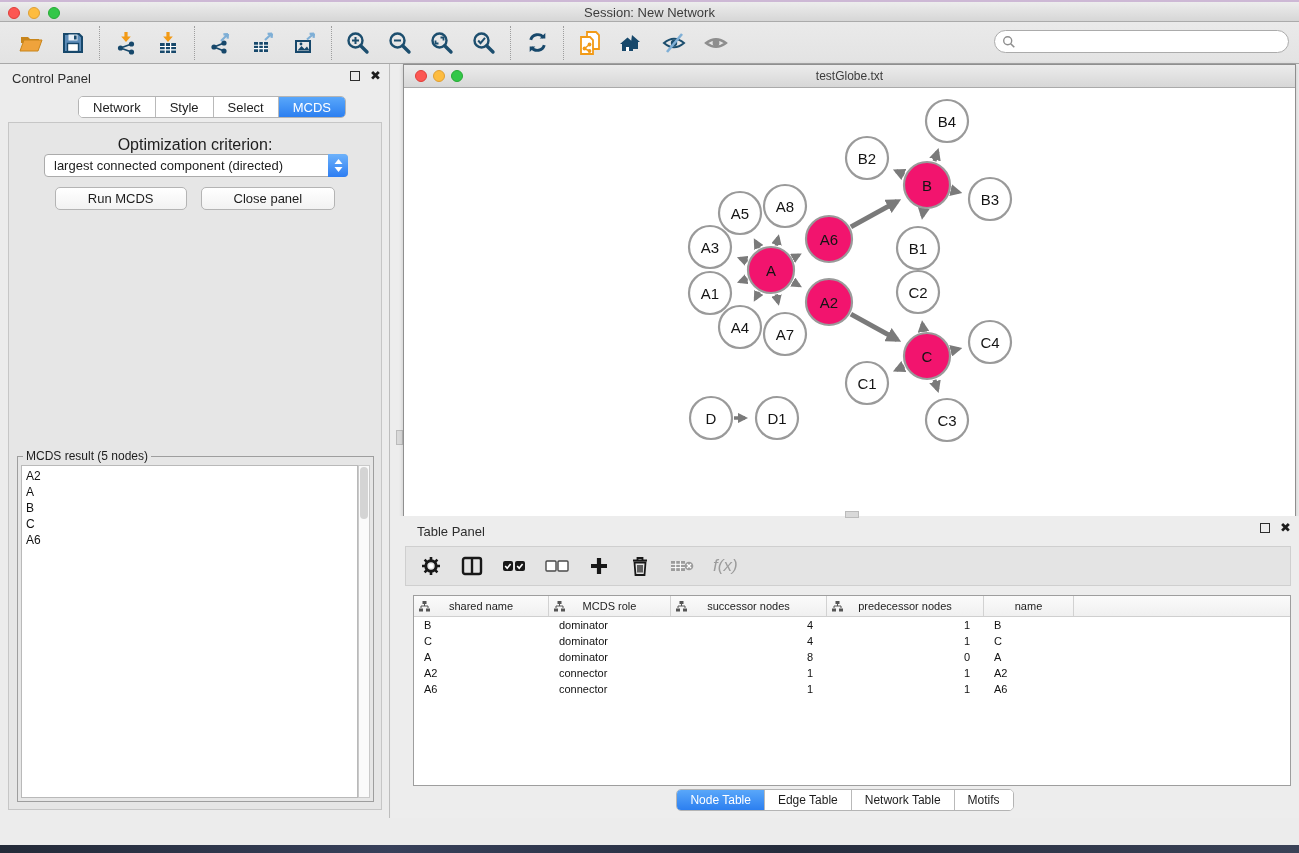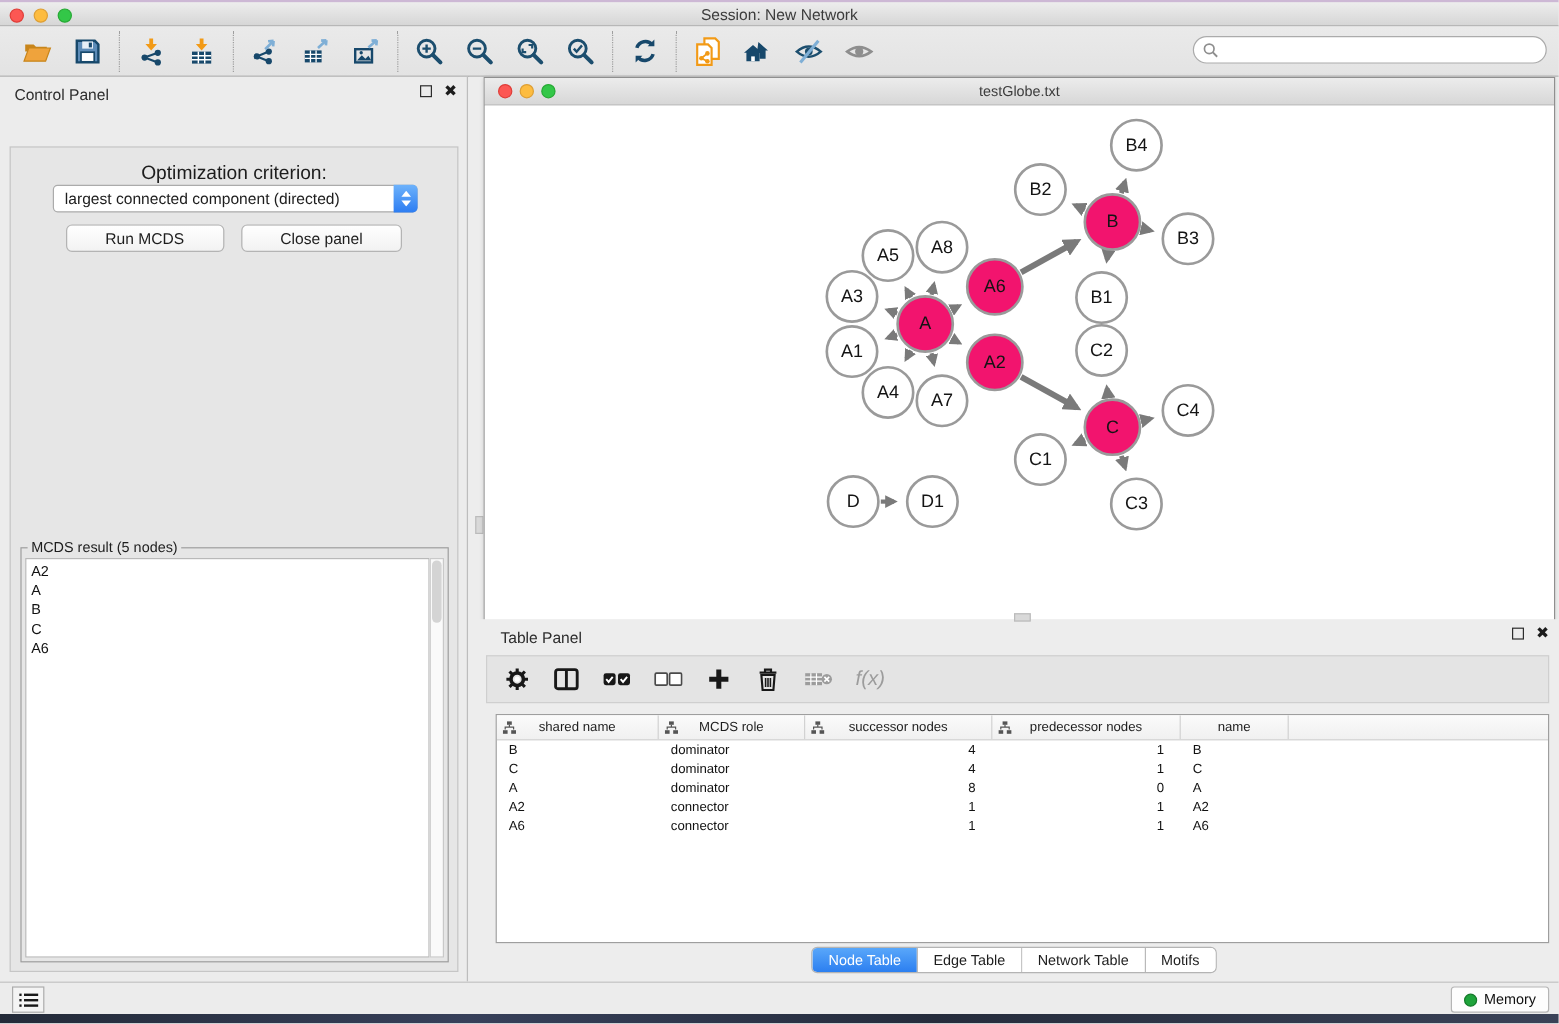--- a/index.html
+++ b/index.html
@@ -281,20 +281,26 @@
   </div>
 
   <div class="control-panel">
     <div class="panel-header">
       <span class="ph-title">Control Panel</span>
       <span class="ph-icons">
         <span class="float-ico"></span>
         <span class="close-ico">✖</span>
       </span>
     </div>
+    <div class="seg-tabs" id="cpTabs">
+        <div class="seg">Network</div>
+        <div class="seg">Style</div>
+        <div class="seg">Select</div>
+        <div class="seg active">MCDS</div>
+      </div>
     <div class="cp-content">
       <div class="opt-label">Optimization criterion:</div>
       <div class="dropdown">
         <span class="dd-text">largest connected component (directed)</span>
         <span class="dd-stepper">
           <svg width="9" height="6" viewBox="0 0 9 6">
               <path d="M4.5 0 L8.5 5 H0.5 z" fill="#fff"></path>
             </svg>
           <svg width="9" height="6" viewBox="0 0 9 6">
               <path d="M4.5 6 L8.5 1 H0.5 z" fill="#fff"></path>
@@ -554,33 +560,15 @@
     <div class="table-tabs">
       <div class="ttabs-group" id="tableTabs">
           <div class="ttab active">Node Table</div>
           <div class="ttab">Edge Table</div>
           <div class="ttab">Network Table</div>
           <div class="ttab">Motifs</div>
         </div>
     </div>
   </div>
 
-  <div class="statusbar">
-    <button class="list-btn">
-      <svg width="16" height="13" viewBox="0 0 16 13">
-        <g fill="#181818">
-          <rect x="0" y="1" width="2" height="2"></rect>
-            <rect x="4" y="1" width="12" height="2"></rect>
-          <rect x="0" y="5.5" width="2" height="2"></rect>
-            <rect x="4" y="5.5" width="12" height="2"></rect>
-          <rect x="0" y="10" width="2" height="2"></rect>
-            <rect x="4" y="10" width="12" height="2"></rect>
-        </g>
-      </svg>
-    </button>
-    <button class="memory-btn">
-      <span class="mem-dot"></span>
-      <span>Memory</span>
-    </button>
-  </div>
 
   <div class="desktop-bottom"></div>
 </div>
 
 </body></html>

